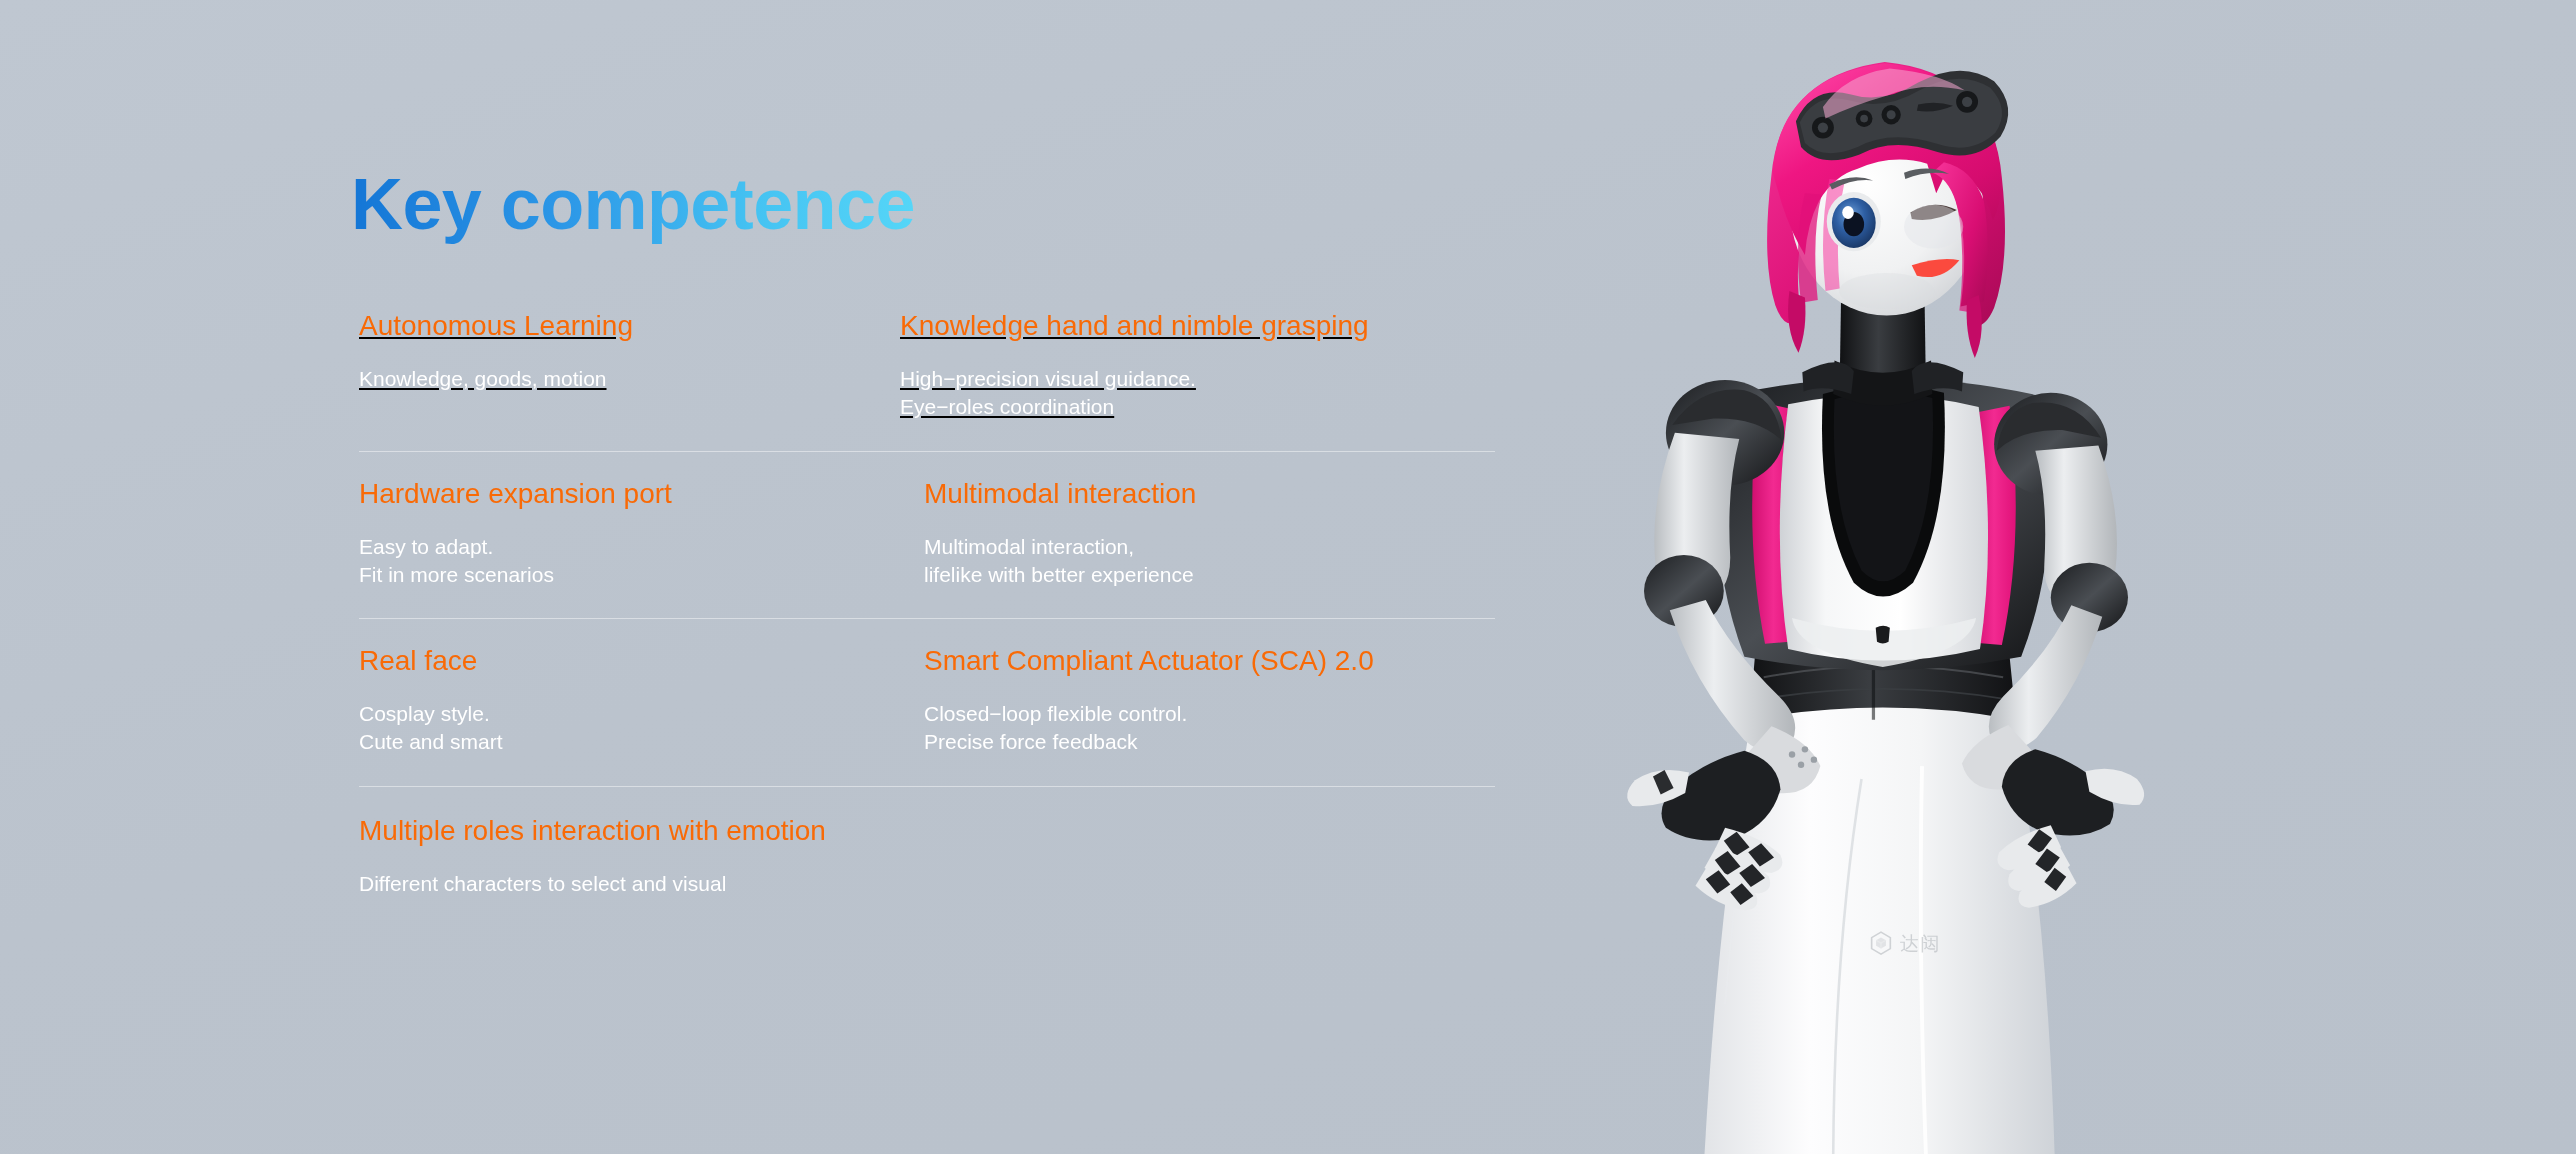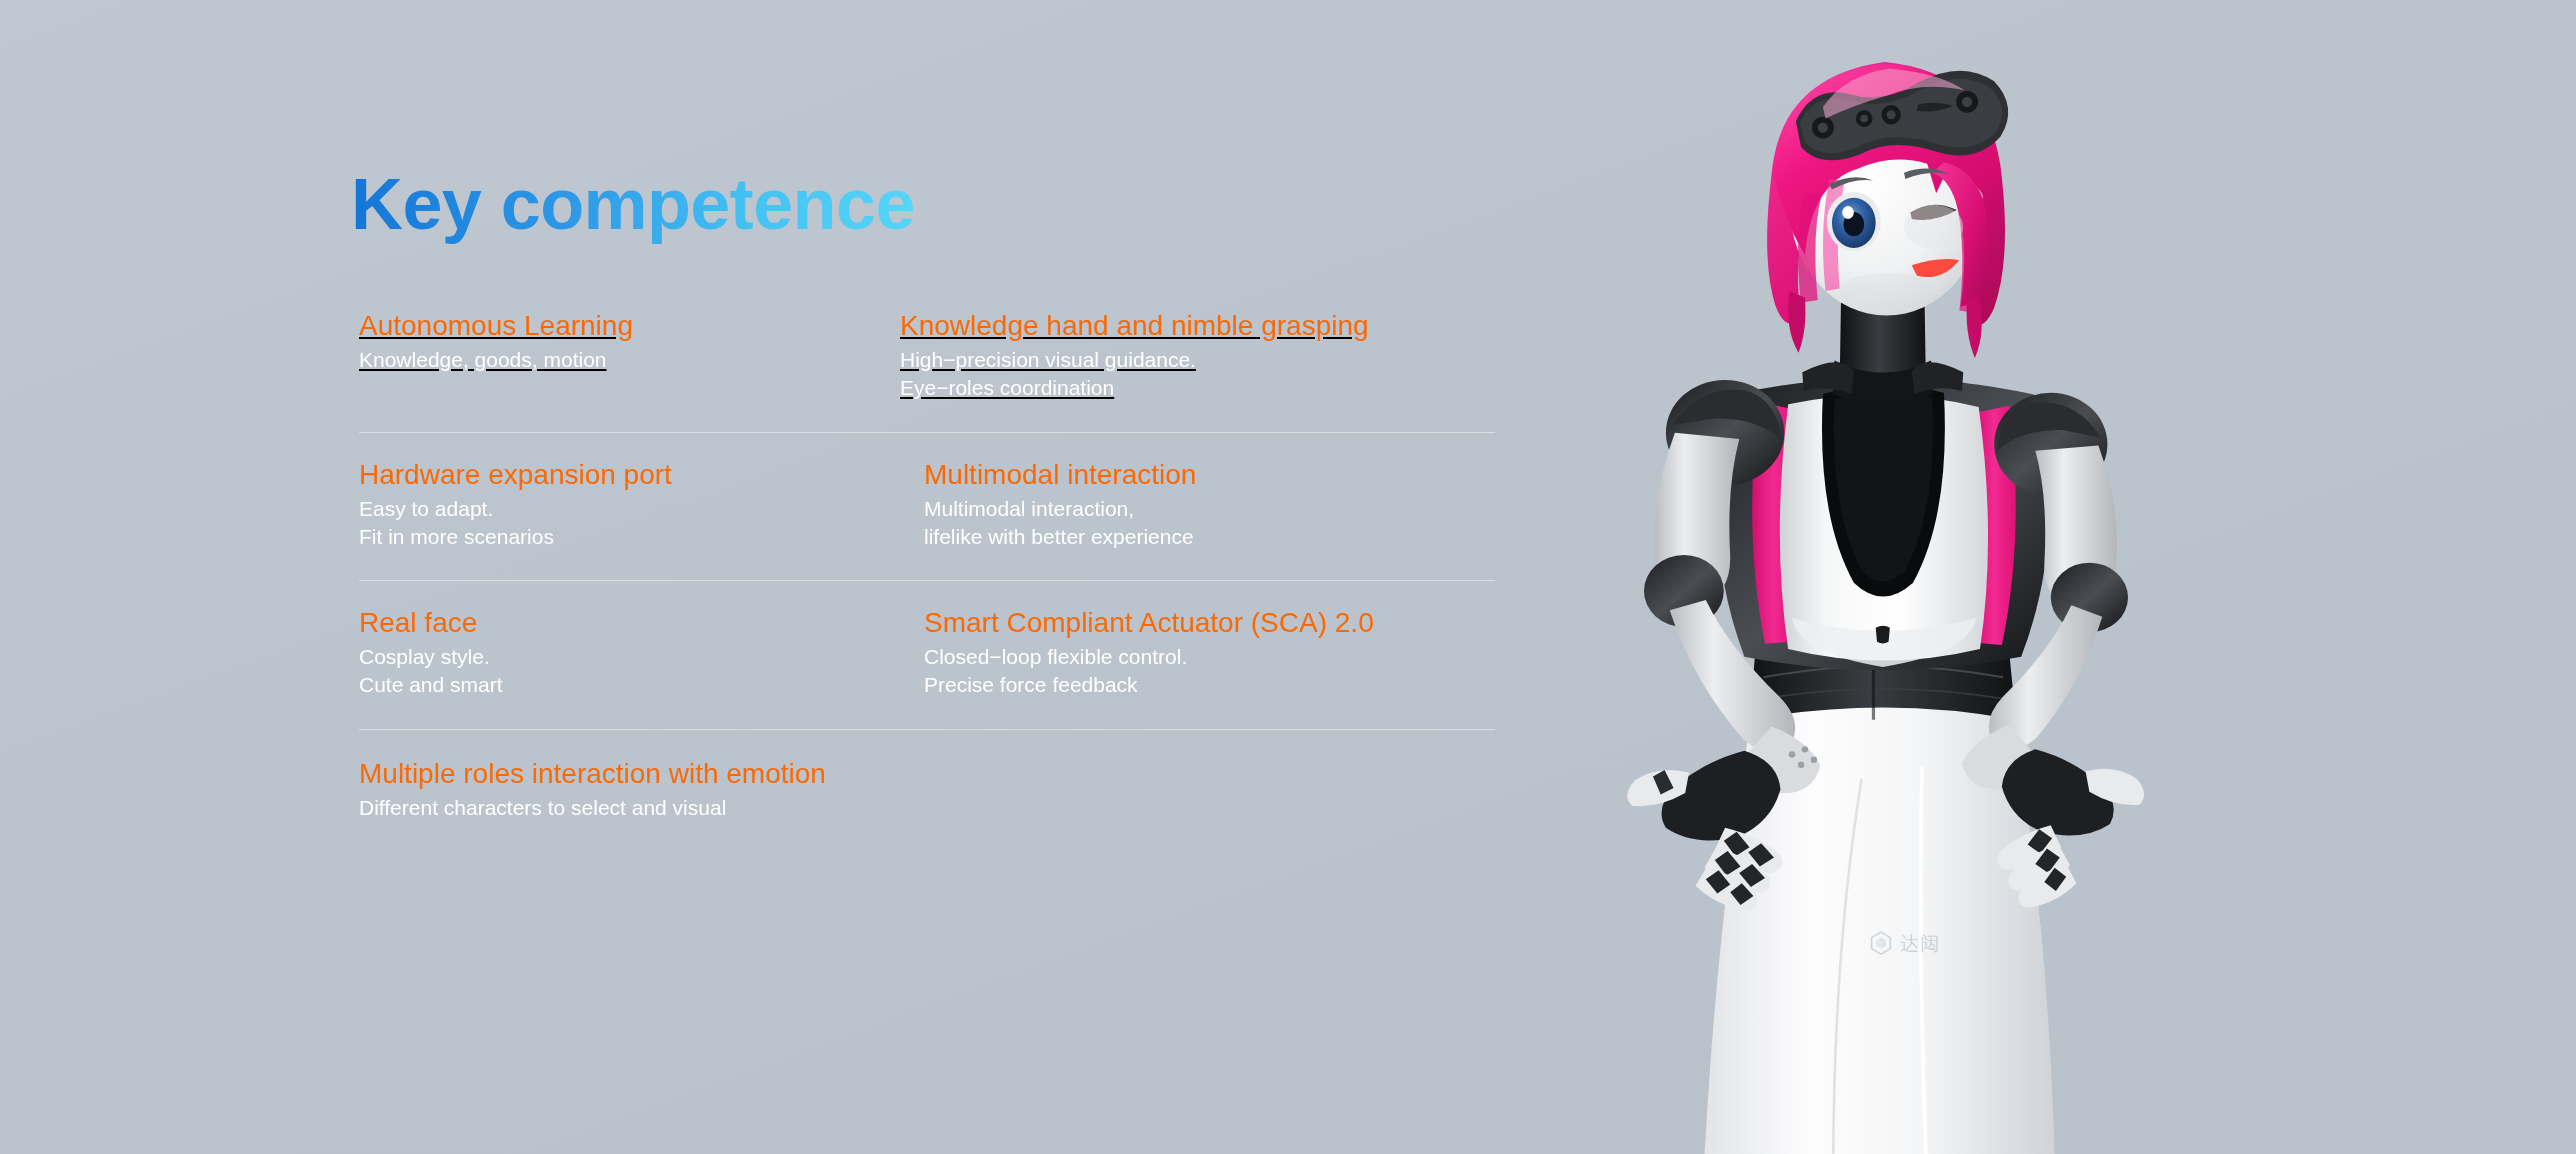--- a/index.html
+++ b/index.html
@@ -71,21 +71,21 @@
     line-height: 1.0;
     font-weight: normal;
     white-space: nowrap;
   }
 
   .f-desc {
     color: #ffffff;
     font-size: 21px;
     line-height: 1.34;
     font-weight: normal;
-    margin-top: 6px;
+    margin-top: 25px;
     white-space: pre-line;
   }
 
   
   .robot {
     position: absolute;
     left: 1532px;
     top: 0;
     width: 708px;
     height: 1155px;

